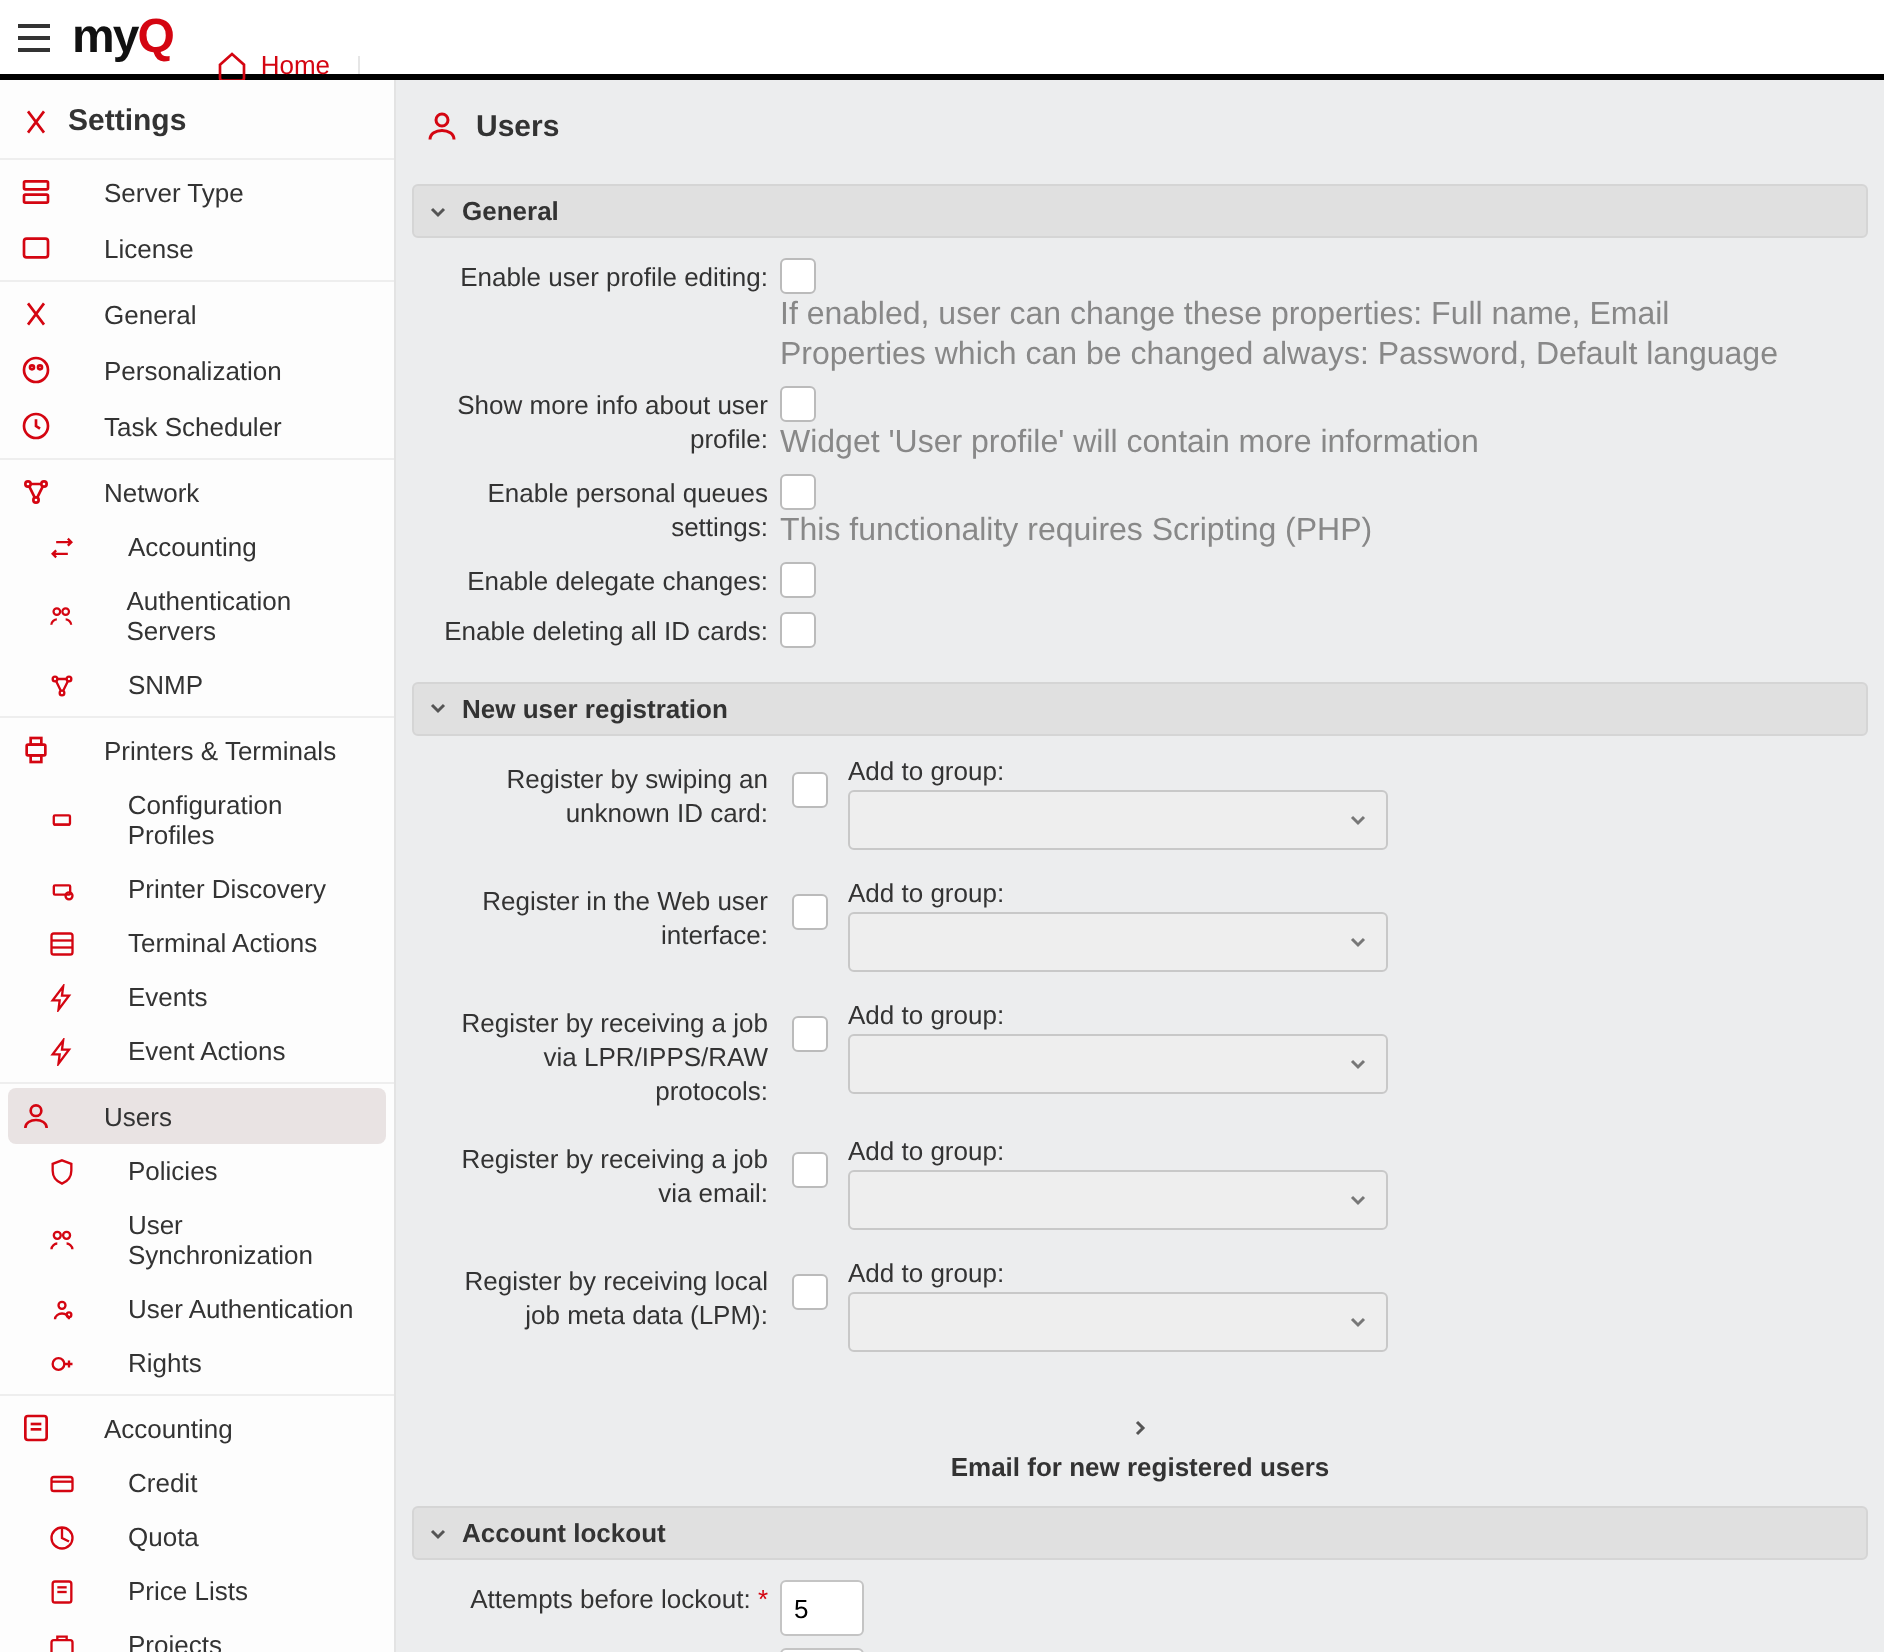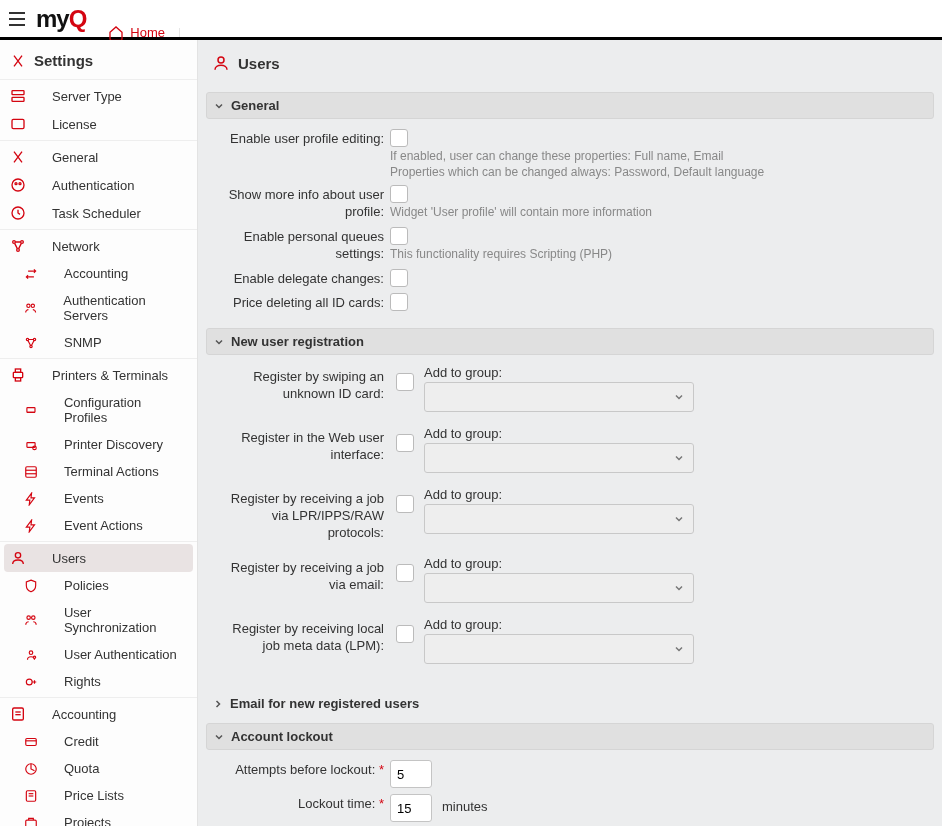--- a/index.html
+++ b/index.html
@@ -124,20 +124,21 @@
     padding: 5px 6px;
     font-weight: 700;
     margin-top: 4px;
     cursor: pointer;
   }
   .section-hdr.collapsed-row {
     background: transparent;
     border: none;
     font-weight: 700;
     padding: 8px 6px;
+    flex-direction: column;
   }
   .section-hdr svg { stroke: #555; }
   .form {
     padding: 10px 6px 6px 6px;
   }
   .form-row {
     display: flex;
     align-items: flex-start;
     margin-bottom: 6px;
   }
@@ -146,21 +147,21 @@
     text-align: right;
     padding-right: 6px;
     padding-top: 2px;
     line-height: 1.3;
   }
   .form-ctrl {
     display: flex;
     flex-direction: column;
     gap: 2px;
   }
-  .hint { color: #888; font-size: 12px; }
+  .hint { color: #888; font-size: 16px; }
   input[type="checkbox"] {
     width: 18px; height: 18px;
     border: 1px solid #bbb;
     border-radius: 3px;
     appearance: none;
     background: #fff;
     cursor: pointer;
   }
   input[type="text"] {
     height: 28px;
@@ -251,21 +252,21 @@
             <path d="M6 4l12 16M18 4L6 20"></path>
           </svg>
           <span>General</span>
         </div>
       <div class="side-item">
           <svg width="16" height="16" viewBox="0 0 24 24" stroke-width="2">
             <circle cx="12" cy="12" r="9"></circle>
             <circle cx="9" cy="10" r="1.5"></circle>
             <circle cx="15" cy="10" r="1.5"></circle>
           </svg>
-          <span>Authentication</span>
+          <span>Personalization</span>
         </div>
       <div class="side-item">
           <svg width="16" height="16" viewBox="0 0 24 24" stroke-width="2">
             <circle cx="12" cy="12" r="9"></circle>
             <path d="M12 7v5l3 2"></path>
           </svg>
           <span>Task Scheduler</span>
         </div>
     </div>
 
@@ -478,21 +479,21 @@
           <div class="hint">This functionality requires Scripting (PHP)</div>
         </div>
       </div>
       <div class="form-row">
         <div class="form-label">Enable delegate changes:</div>
         <div class="form-ctrl">
             <input type="checkbox" style="">
           </div>
       </div>
       <div class="form-row">
-        <div class="form-label">Price deleting all ID cards:</div>
+        <div class="form-label">Enable deleting all ID cards:</div>
         <div class="form-ctrl">
             <input type="checkbox" style="">
           </div>
       </div>
     </div>
 
     <div class="section-hdr">
       <svg width="12" height="12" viewBox="0 0 24 24" fill="none" stroke-width="3">
           <path d="M6 9l6 6 6-6"></path>
         </svg>

